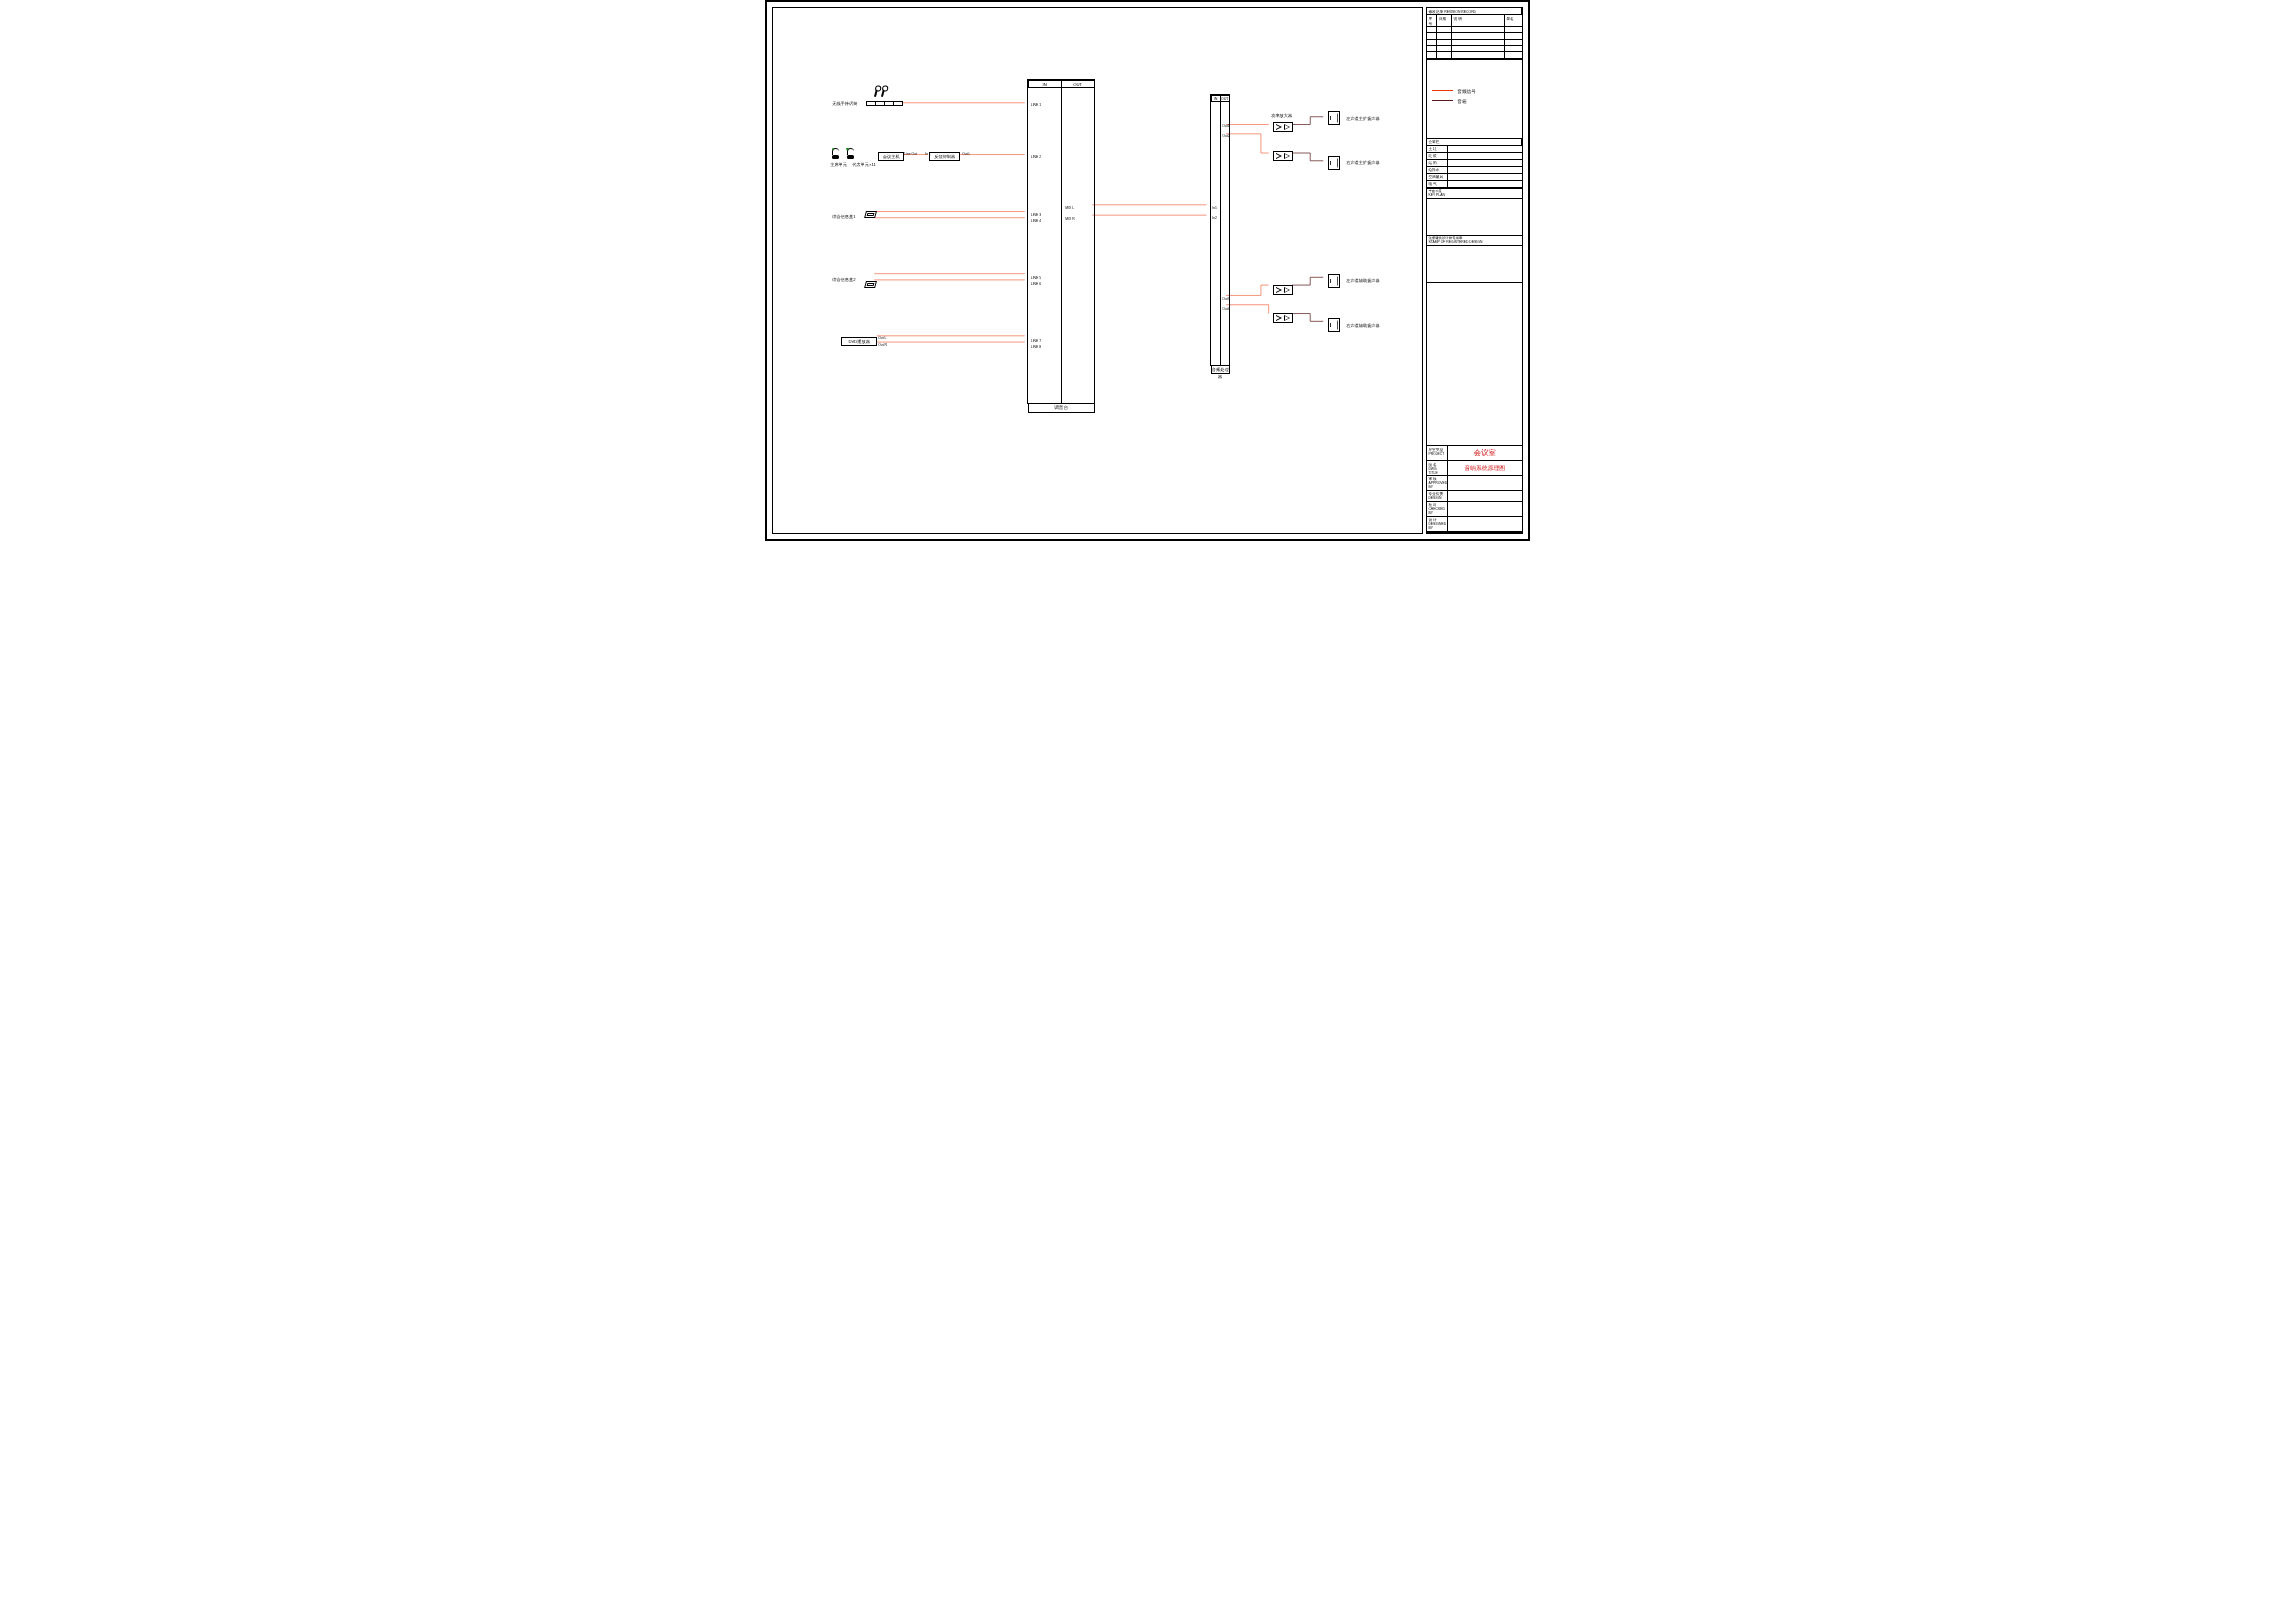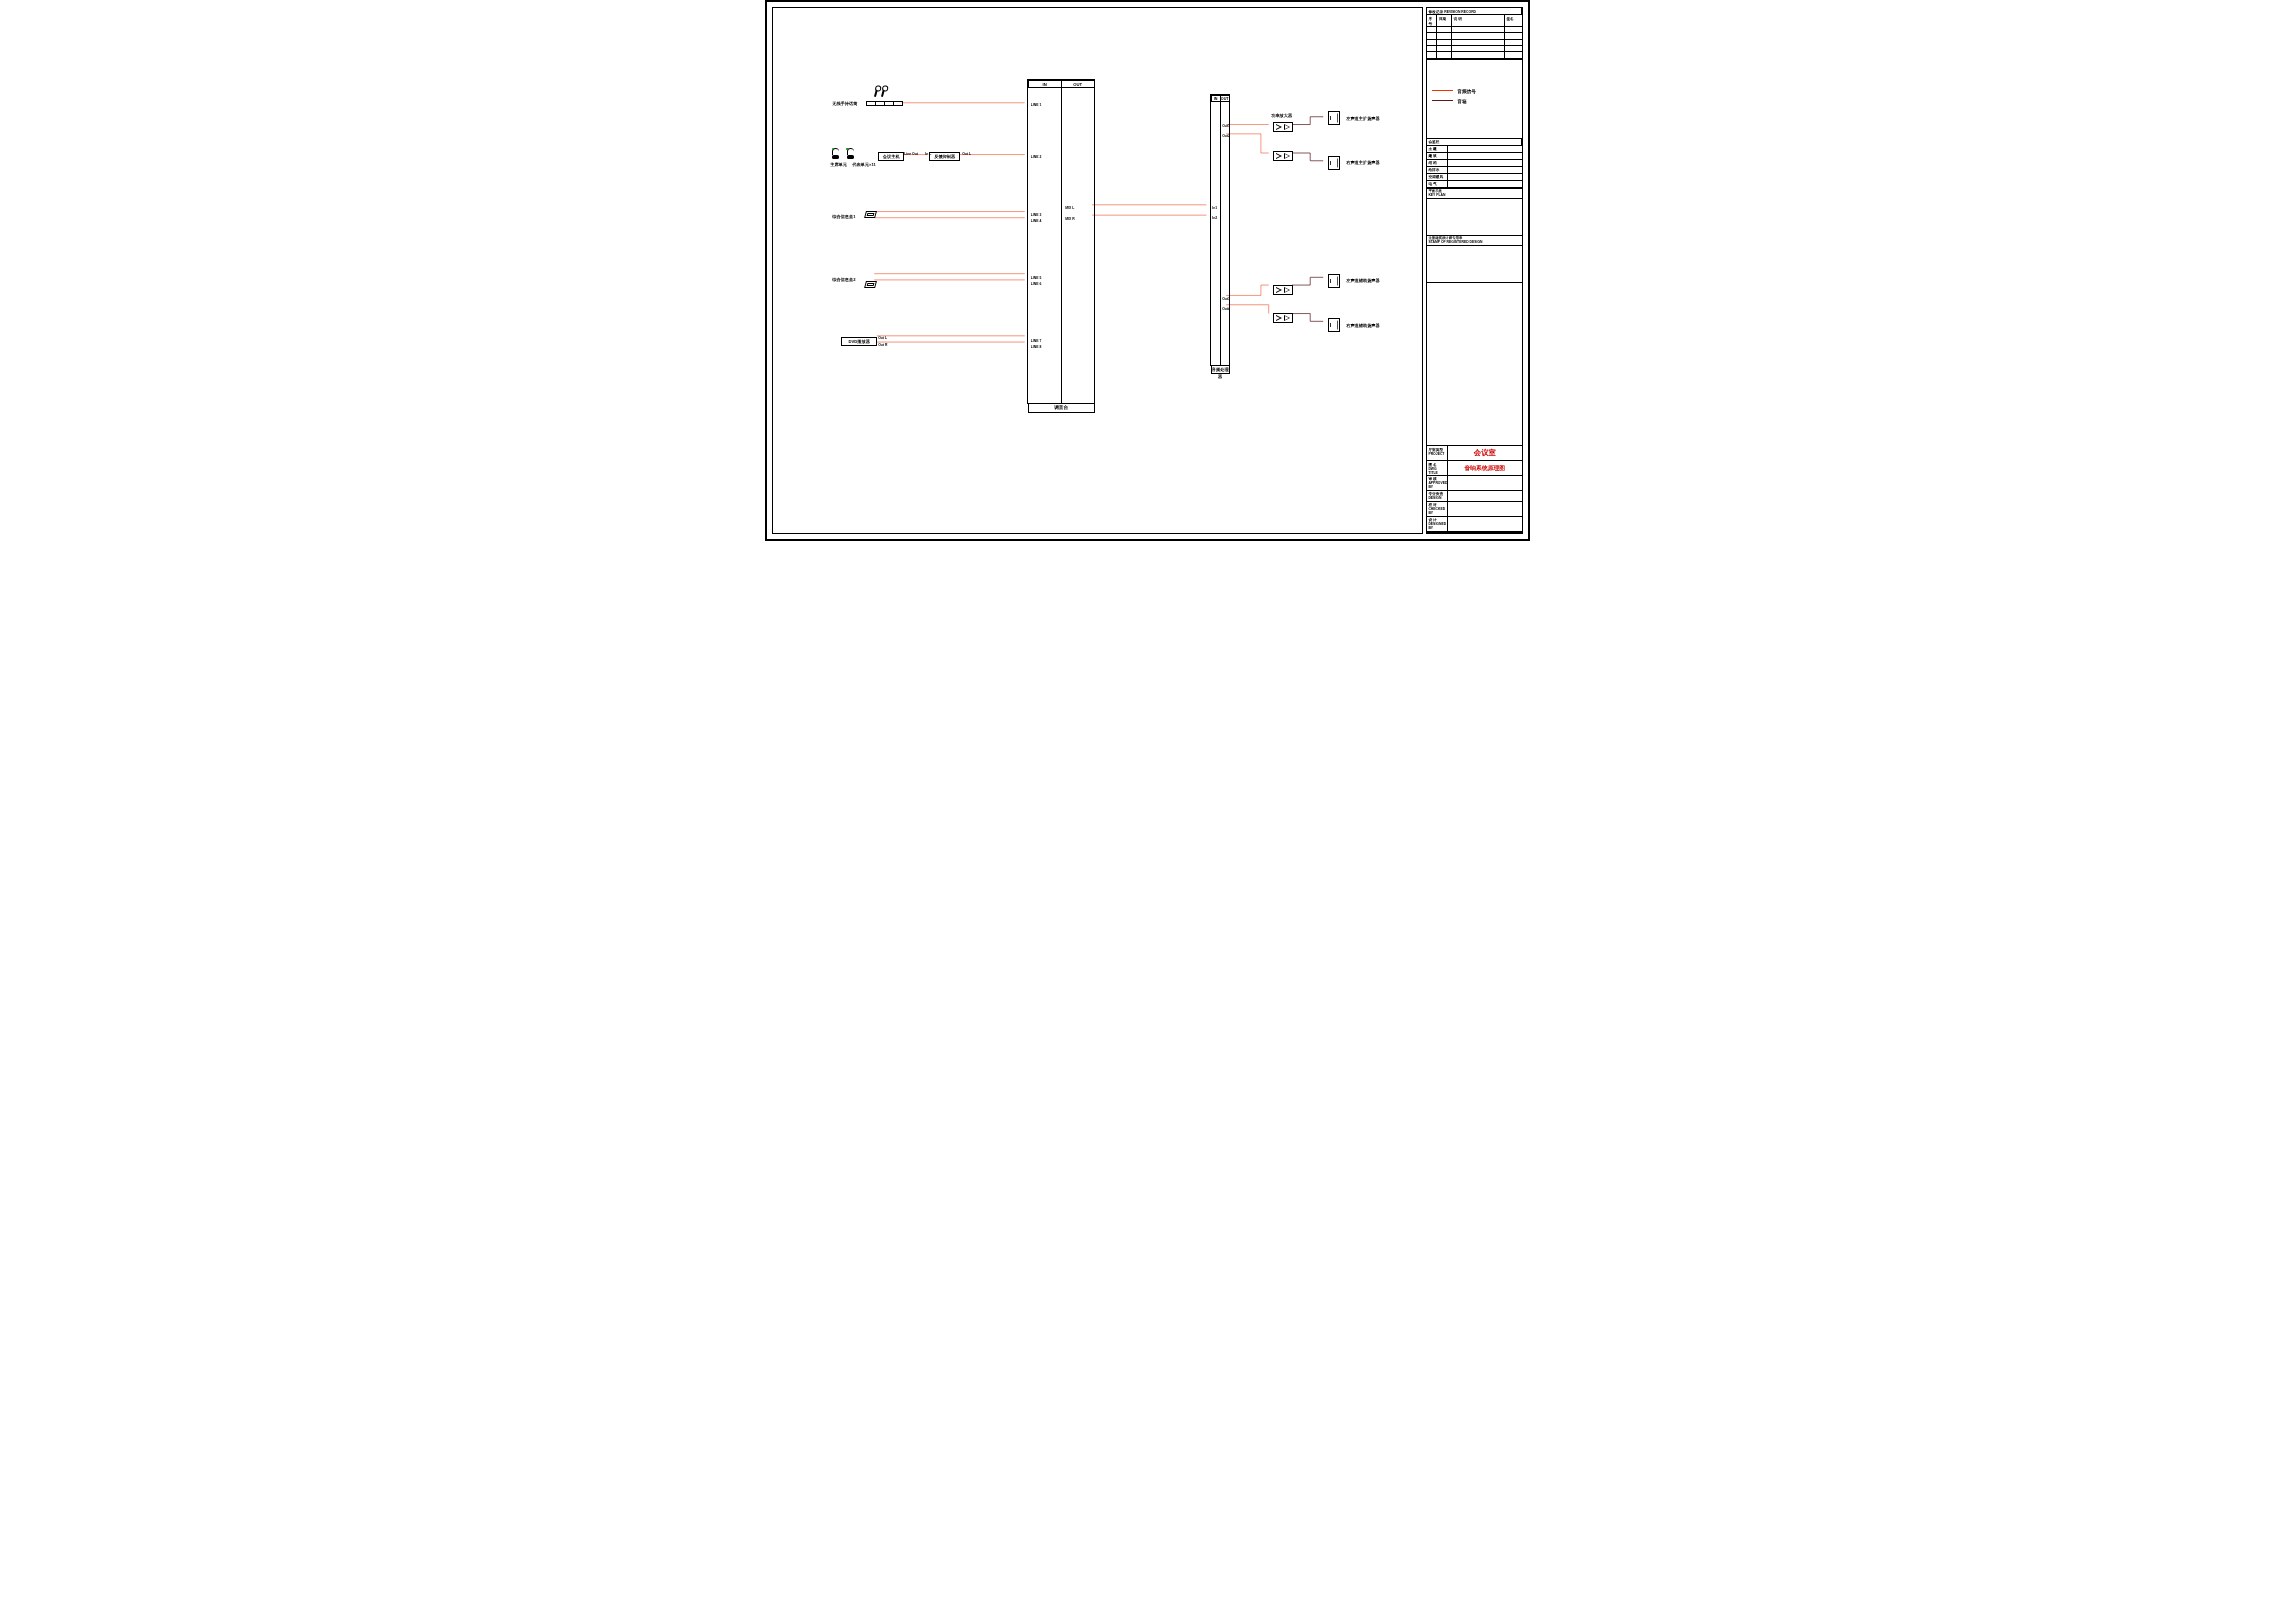--- a/index.html
+++ b/index.html
@@ -9,21 +9,20 @@
     font-family: "SimSun", "Microsoft YaHei", sans-serif;
     font-size: 4.7px;
     color: #000;
   }
   .sheet {
     position: relative;
     width: 765px;
     height: 541px;
     margin: 0 auto;
     border: 2.1px double #000;
-    font-weight: bold;
   }
   .drawing-area {
     position: absolute;
     left: 5.2px; top: 5.2px; right: 105px; bottom: 5.2px;
     border: 0.5px solid #000;
   }
   .titleblock {
     position: absolute;
     right: 5.2px; top: 5.2px; width: 97px; bottom: 5.2px;
     border: 0.5px solid #000;

